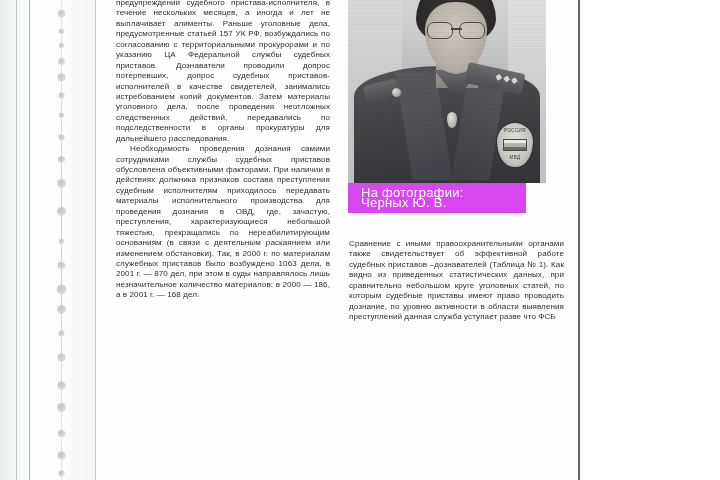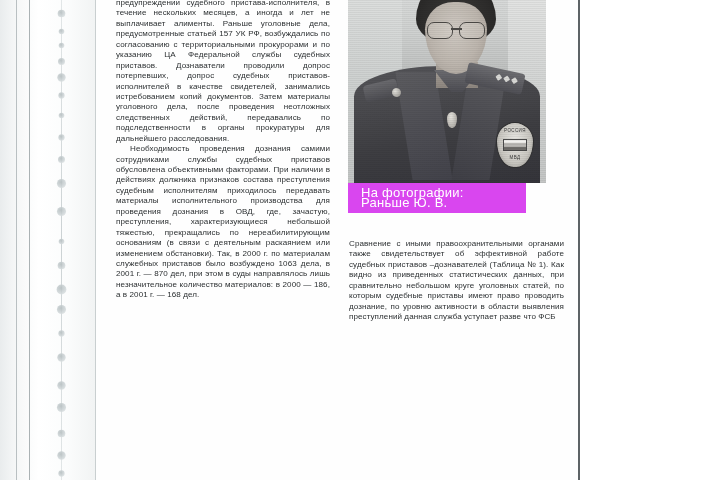--- a/index.html
+++ b/index.html
@@ -287,21 +287,21 @@
       <div class="ph-badge">
         <div class="bd-top">РОССИЯ</div>
         <div class="bd-flag"></div>
         <div class="bd-bot">МВД</div>
       </div>
       <div class="ph-grain"></div>
     </div>
 
     <div id="photo-caption">
       <div>На фотографии:</div>
-      <div>Раньше Ю. В.</div>
+      <div>Черных Ю. В.</div>
     </div>
   </div>
 
   <div class="col" id="col-left">
     <p>предупреждении судебного пристава-исполнителя, в течение нескольких месяцев, а иногда и лет не выплачивает алименты. Раньше уголовные дела, предусмотренные статьей 157 УК РФ, возбуждались по согласованию с территориальными прокурорами и по указанию ЦА Федеральной службы судебных приставов. Дознаватели проводили допрос потерпевших, допрос судебных приставов-исполнителей в качестве свидетелей, занимались истребованием копий документов. Затем материалы уголовного дела, после проведения неотложных следственных действий, передавались по подследственности в органы прокуратуры для дальнейшего расследования.</p>
     <p>Необходимость проведения дознания самими сотрудниками службы судебных приставов обусловлена объективными факторами. При наличии в действиях должника признаков состава преступления судебным исполнителям приходилось передавать материалы исполнительного производства для проведения дознания в ОВД, где, зачастую, преступления, характеризующиеся небольшой тяжестью, прекращались по нереабилитирующим основаниям  (в связи с деятельным раскаянием или изменением обстановки). Так, в 2000 г. по материалам служебных приставов было возбуждено 1063 дела, в 2001 г. — 870 дел, при этом в суды направлялось лишь незначительное количество материалов: в 2000 — 186, а в 2001 г. — 168 дел.</p>
   </div>
 
   <div class="col" id="col-right">
     <p>Сравнение с иными правоохранительными органами также свидетельствует об эффективной работе судебных приставов –дознавателей (Таблица № 1). Как видно из приведенных статистических данных, при сравнительно небольшом круге уголовных статей, по которым судебные приставы имеют право проводить дознание, по уровню активности в области выявления преступлений данная служба уступает разве что ФСБ</p>

